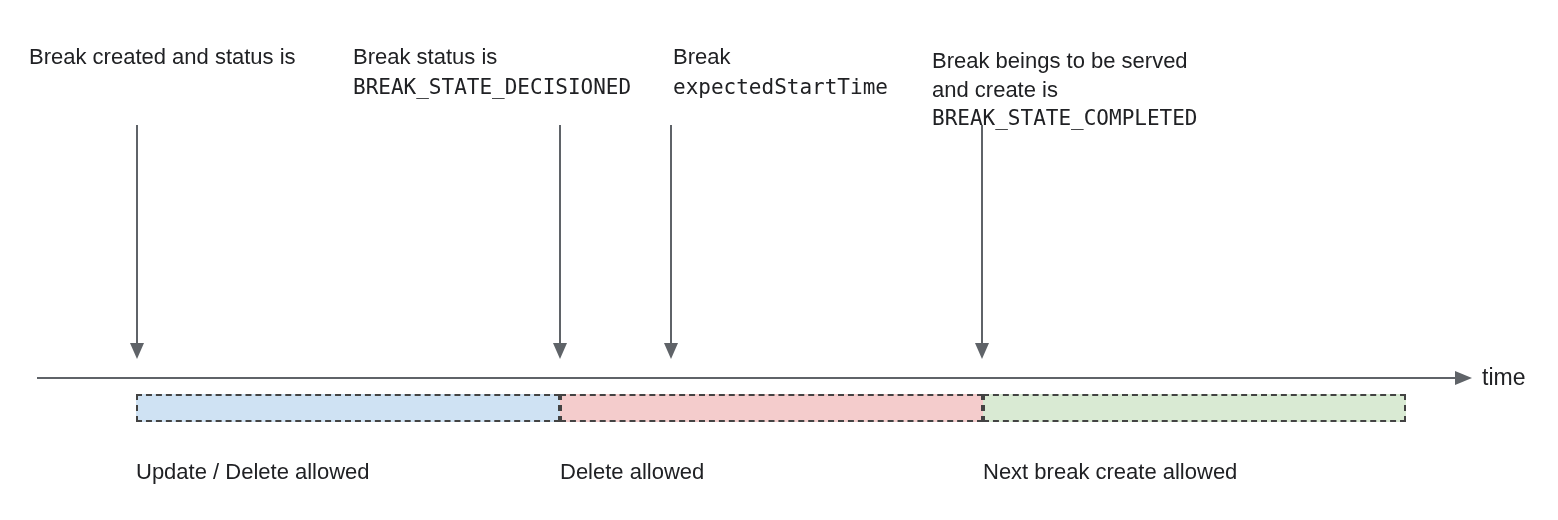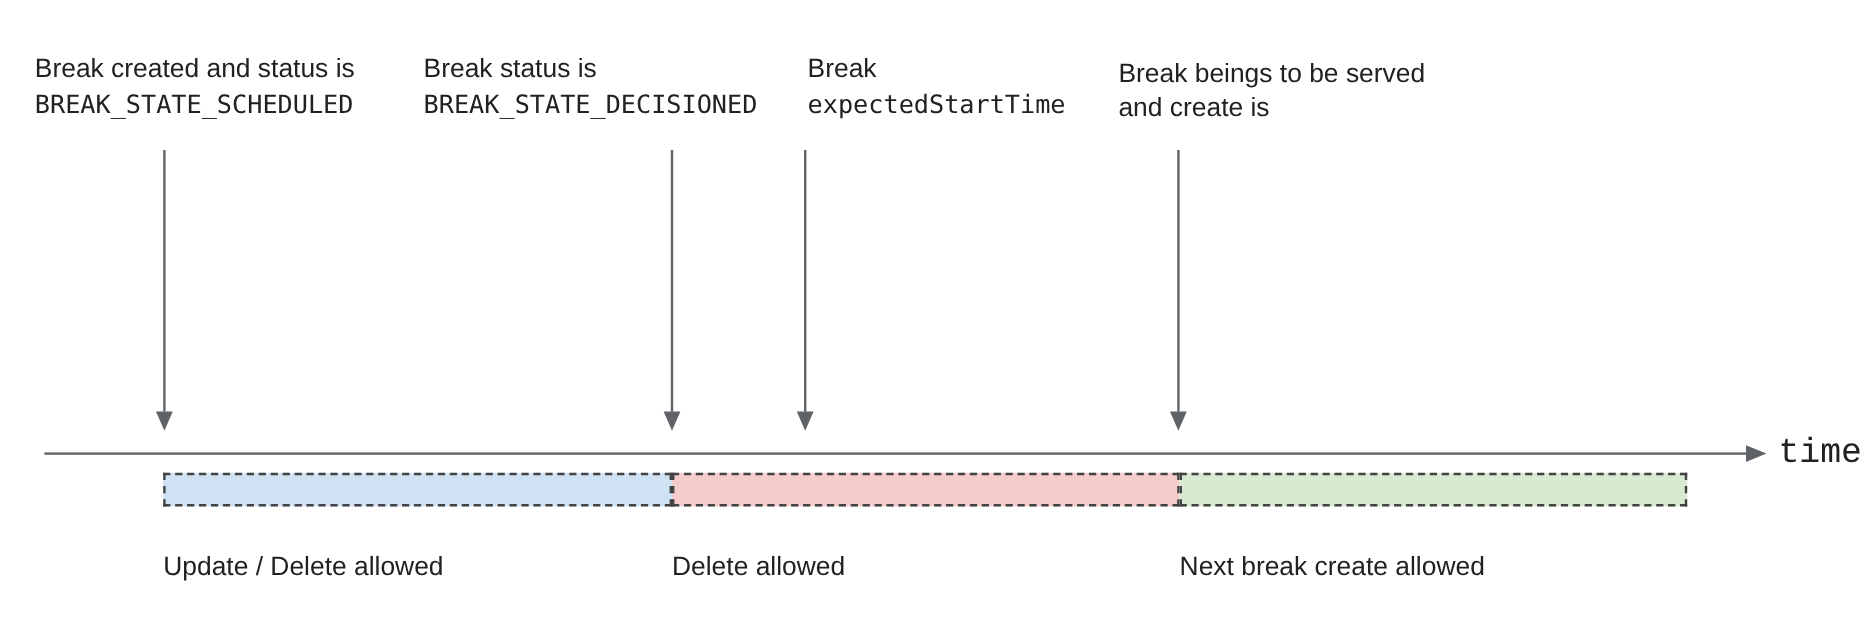--- a/index.html
+++ b/index.html
@@ -60,23 +60,22 @@
     position: absolute;
     left: 1455px; top: 371px;
     width: 0; height: 0;
     border-top: 7px solid transparent;
     border-bottom: 7px solid transparent;
     border-left: 17px solid var(--arrow, #5f6368);
   }
   .time-label {
     position: absolute;
     left: 1482px; top: 364px;
-    font-size: 29px;
+    font-size: 23px;
     line-height: 27px;
-    font-family: Liberation Mono, monospace;
   }
 
   .segment {
     position: absolute;
     top: 394px;
     height: 24px;
     border: 2px dashed var(--segment-border, #434343);
   }
   .seg1 { left: 136px; width: 420px; }
   .seg2 { left: 560px; width: 419px; }
@@ -93,33 +92,33 @@
   .seg-label2 { left: 560px; width: 423px; }
   .seg-label3 { left: 983px; width: 423px; }
 </style>
 </head>
 <body>
 
 <div class="canvas">
 
   <div class="ann a1">
     <span class="line">Break created and status is</span>
-    <span class="line code">BREAK_STATE_SCHEDULED</span>
   </div>
   <div class="ann a2">
     <span class="line">Break status is</span>
     <span class="line code">BREAK_STATE_DECISIONED</span>
   </div>
   <div class="ann a3">
     <span class="line">Break</span>
     <span class="line code">expectedStartTime</span>
   </div>
   <div class="ann a4">
     <span class="line">Break beings to be served</span>
     <span class="line">and create is</span>
+    <span class="line code">BREAK_STATE_COMPLETED</span>
   </div>
 
   <div class="arrow arrow1">
     <div class="shaft"></div>
     <div class="head"></div>
   </div>
   <div class="arrow arrow2">
     <div class="shaft"></div>
     <div class="head"></div>
   </div>

